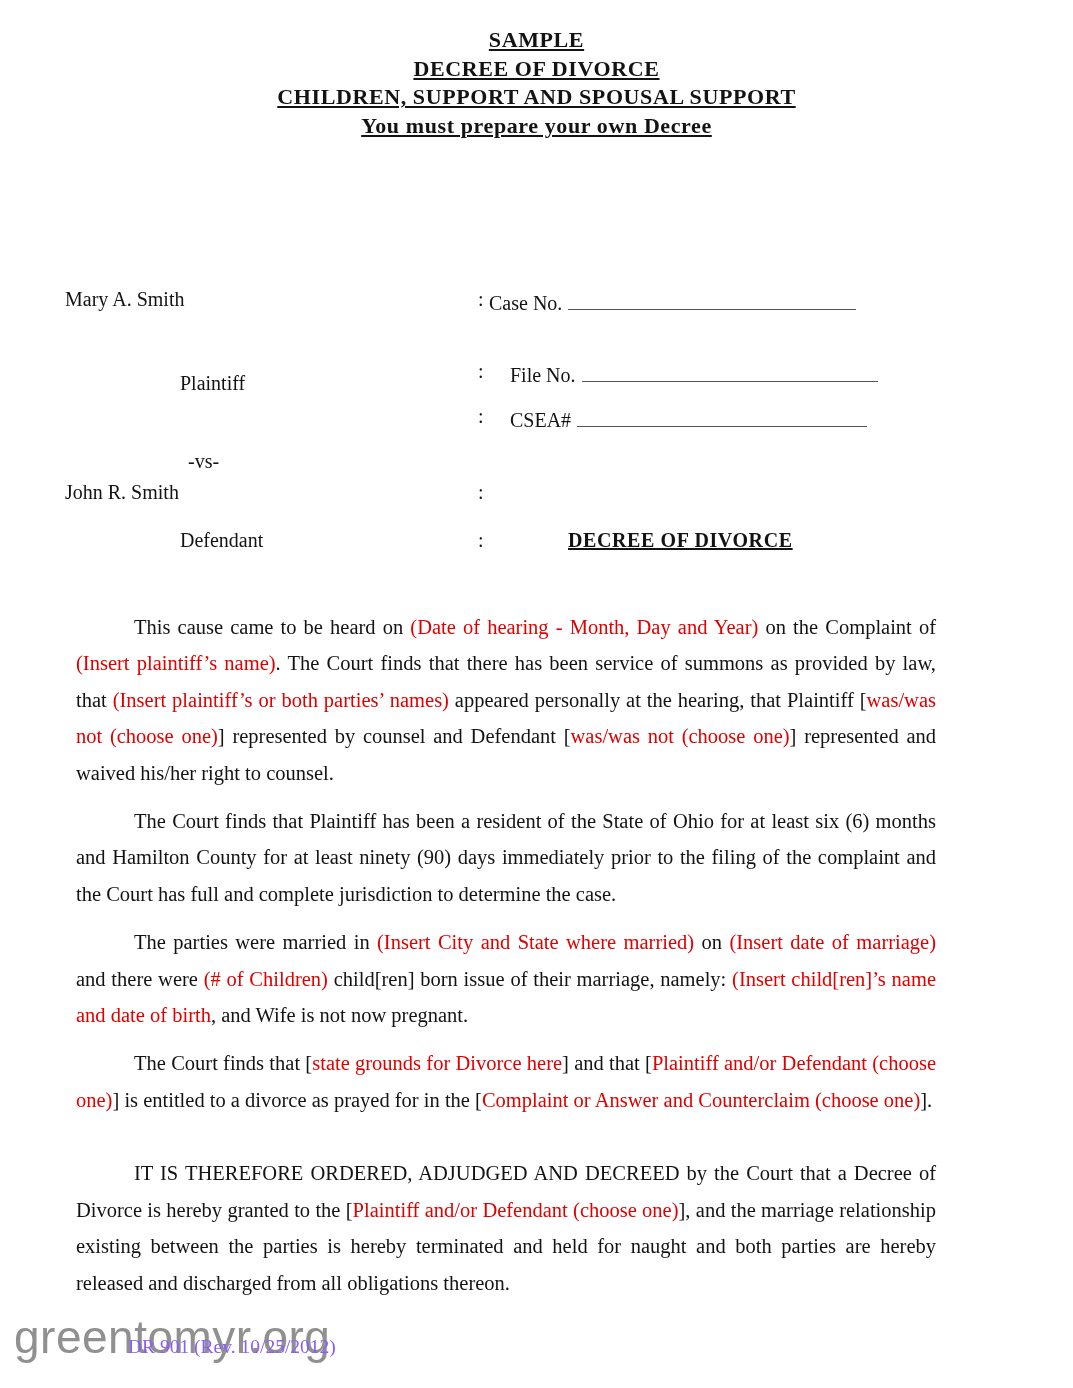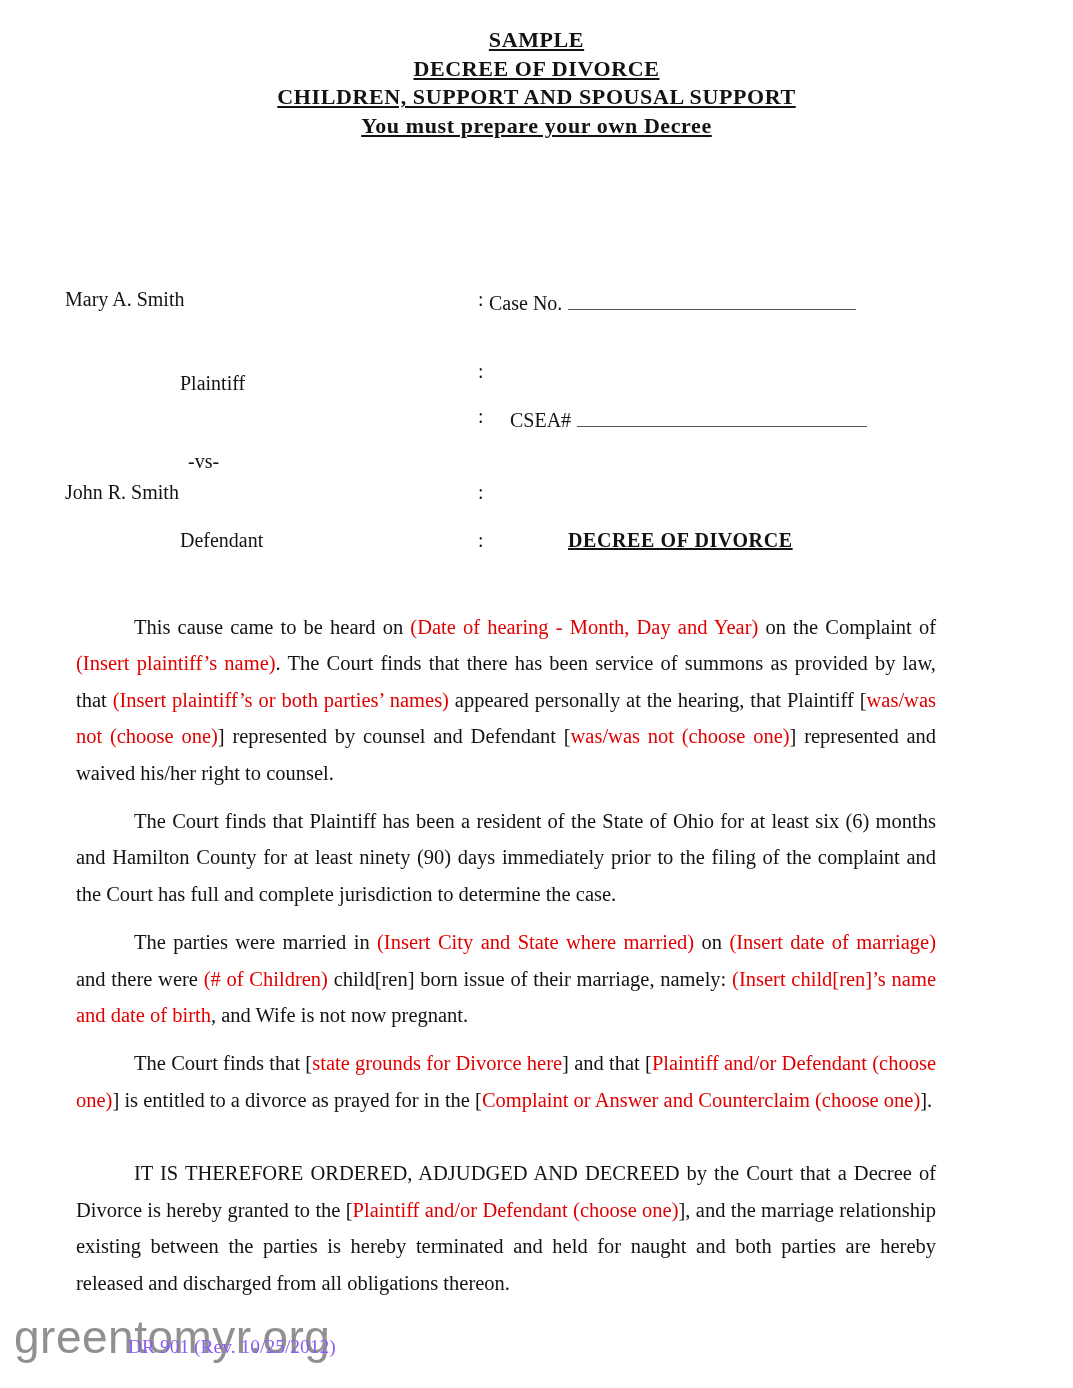--- a/index.html
+++ b/index.html
@@ -69,20 +69,23 @@
 
   <div class="caption">
     <div class="cap" style="left:65px;top:288px;">Mary A. Smith</div>
     <div class="cap" style="left:478px;top:288px;">:</div>
     <div class="cap" style="left:489px;top:288px;">
       <span>Case No.</span><span class="blank" style="width:288px;"></span>
     </div>
 
     <div class="cap" style="left:180px;top:372px;">Plaintiff</div>
     <div class="cap" style="left:478px;top:360px;">:</div>
+    <div class="cap" style="left:510px;top:360px;">
+      <span>File No.</span><span class="blank" style="width:296px;"></span>
+    </div>
 
     <div class="cap" style="left:478px;top:405px;">:</div>
     <div class="cap" style="left:510px;top:405px;">
       <span>CSEA#</span><span class="blank" style="width:290px;"></span>
     </div>
 
     <div class="cap" style="left:188px;top:434px;margin-top:16px;">-vs-</div>
 
     <div class="cap" style="left:65px;top:481px;">John R. Smith</div>
     <div class="cap" style="left:478px;top:481px;">:</div>

